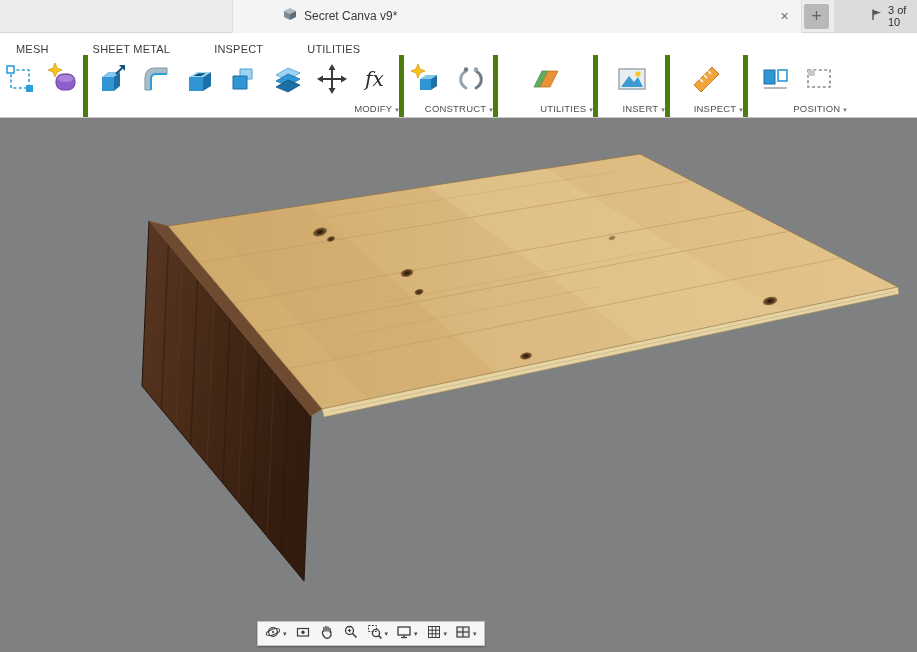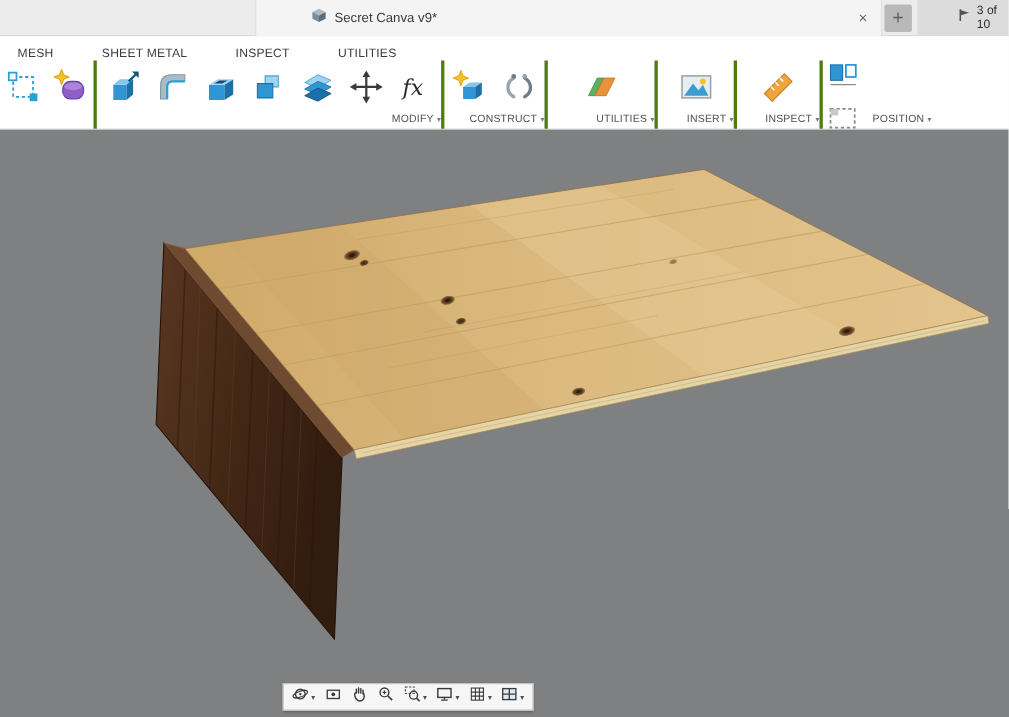--- a/index.html
+++ b/index.html
@@ -30,22 +30,22 @@
   .ribbon-tabs { position:absolute; top:33px; left:0; width:917px; height:22px;
                  background:#fff; display:flex; align-items:flex-end;
                  padding-left:16px; gap:44px; }
   .rtab { font-size:11px; color:#3c3c3c; letter-spacing:.2px; white-space:nowrap; cursor:default; }
 
   
   .toolbar { position:absolute; top:55px; left:0; width:917px; height:63px;
              background:#fff; border-bottom:1px solid #c7c7c7; display:flex; }
   .tgroup { position:relative; height:100%; display:flex; align-items:flex-start;
             justify-content:center; gap:6px; padding-top:4px;
-            border-right:3px solid #4d7c0f; }
-  .tgroup:last-child { border-right:none;flex-direction:column; }
+            border-right:5px solid #4d7c0f; }
+  .tgroup:last-child { border-right:none; }
   .tbtn { width:38px; height:40px; display:flex; align-items:center;
           justify-content:center; border-radius:2px; }
   .tbtn svg { display:block; }
   .glabel { position:absolute; bottom:3px; left:0; right:0; text-align:right;
             font-size:9.5px; color:#4f4f4f; letter-spacing:.2px; cursor:default; }
   .glabel::after { content:"▾"; font-size:7px; margin-left:3px; color:#7a7a7a; }
 
   
   .viewport { position:absolute; top:118px; left:0; width:917px; height:534px;
               background:#7e8081; }

